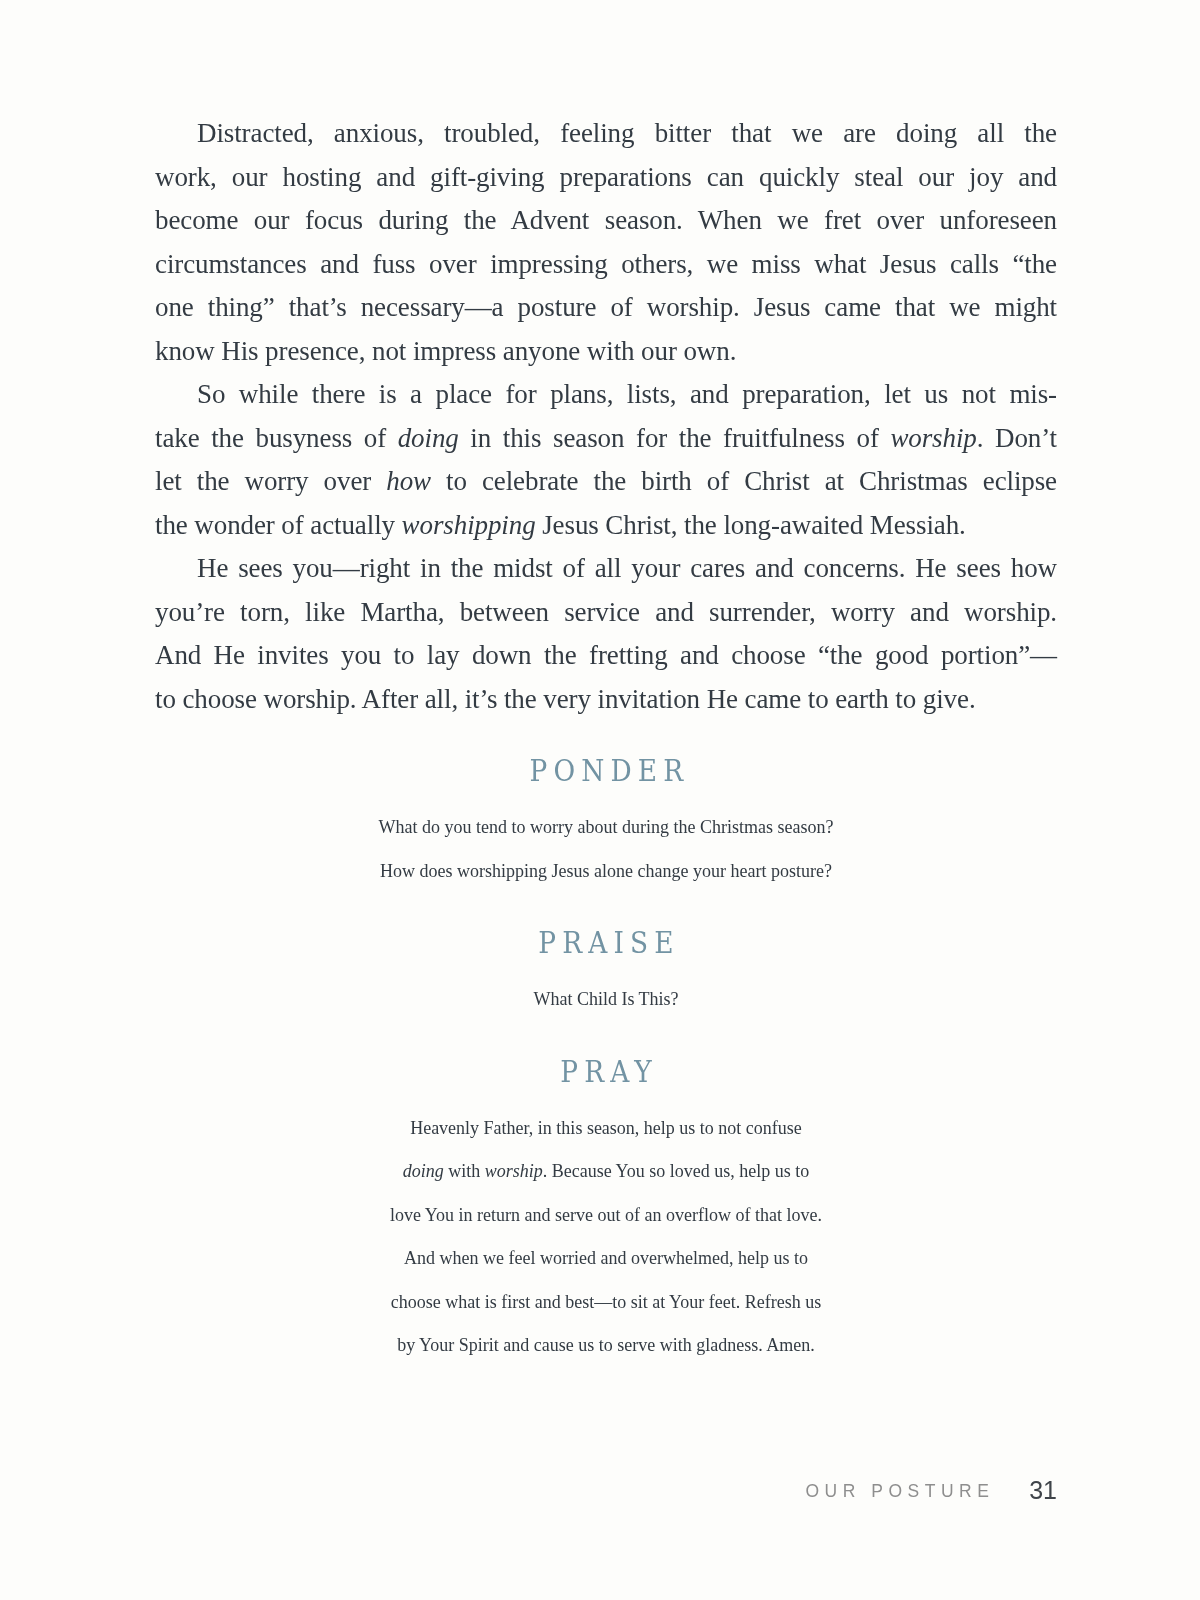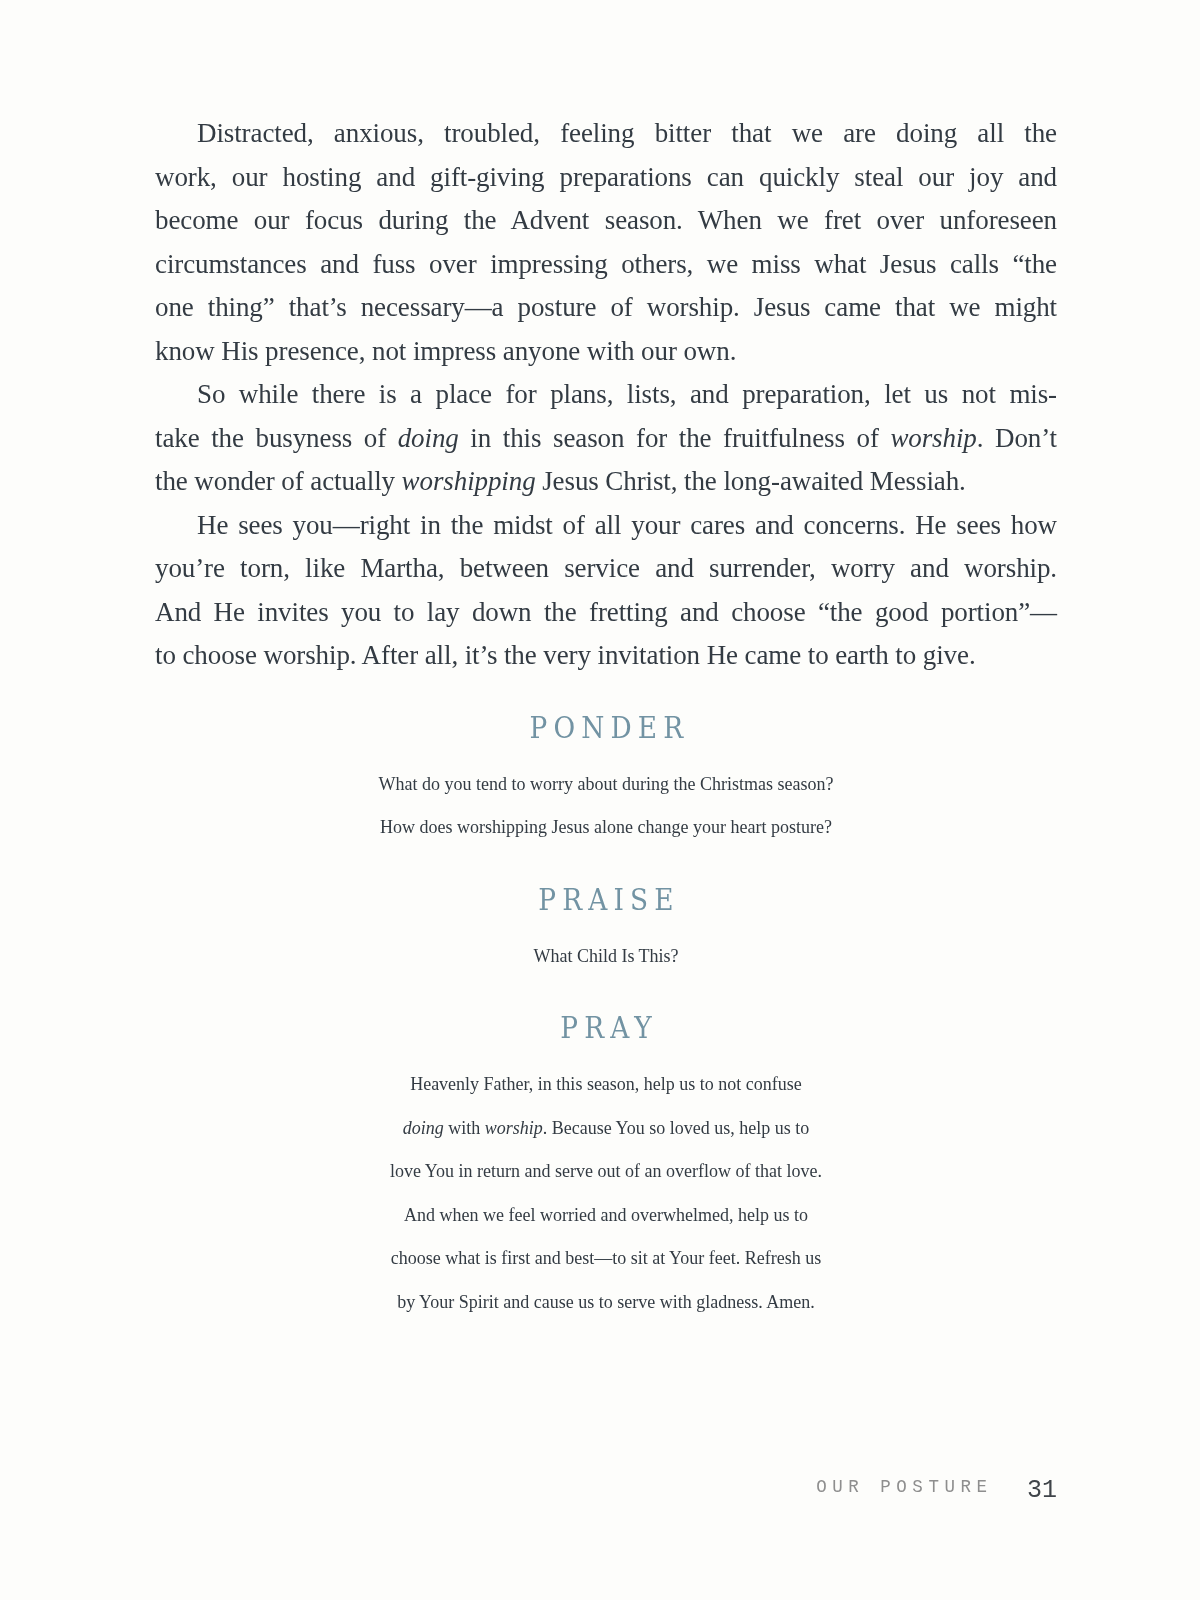--- a/index.html
+++ b/index.html
@@ -38,22 +38,22 @@
   .section-heading .hx{
     display:inline-block;
     letter-spacing:7px;
     text-indent:7px;
     transform:scaleX(.88);
     transform-origin:center;
   }
   .footer{
     position:absolute;
     right:143px;top:1476px;
-    display:flex;align-items:flex-start;gap:22px;
-    font-family:Liberation Mono, monospace;
+    display:flex;align-items:center;gap:22px;
+    font-family:Liberation Sans, sans-serif;
   }
   .footer-label{
     font-size:19px;letter-spacing:6px;
     color:var(--footer-label,#8e8e8e);
     display:inline-block;
     transform:scaleX(.92);transform-origin:right;
   }
   .footer-page{
     font-size:25px;
     color:var(--footer-number,#3f4449);
@@ -69,20 +69,21 @@
         <div class="line indent"><span>Distracted, anxious, troubled, feeling bitter that we are doing all the</span></div>
         <div class="line"><span>work, our hosting and gift-giving preparations can quickly steal our joy and</span></div>
         <div class="line"><span>become our focus during the Advent season. When we fret over unforeseen</span></div>
         <div class="line"><span>circumstances and fuss over impressing others, we miss what Jesus calls “the</span></div>
         <div class="line"><span>one thing” that’s necessary—a posture of worship. Jesus came that we might</span></div>
         <div class="line last"><span>know His presence, not impress anyone with our own.</span></div>
       </div>
       <div>
         <div class="line indent"><span>So while there is a place for plans, lists, and preparation, let us not mis-</span></div>
         <div class="line"><span>take the busyness of </span><em>doing</em><span> in this season for the fruitfulness of </span><em>worship</em><span>. Don’t</span></div>
+        <div class="line"><span>let the worry over </span><em>how</em><span> to celebrate the birth of Christ at Christmas eclipse</span></div>
         <div class="line last"><span>the wonder of actually </span><em>worshipping</em><span> Jesus Christ, the long-awaited Messiah.</span></div>
       </div>
       <div>
         <div class="line indent"><span>He sees you—right in the midst of all your cares and concerns. He sees how</span></div>
         <div class="line"><span>you’re torn, like Martha, between service and surrender, worry and worship.</span></div>
         <div class="line"><span>And He invites you to lay down the fretting and choose “the good portion”—</span></div>
         <div class="line last"><span>to choose worship. After all, it’s the very invitation He came to earth to give.</span></div>
       </div>
     </div>
   <div class="sections">

